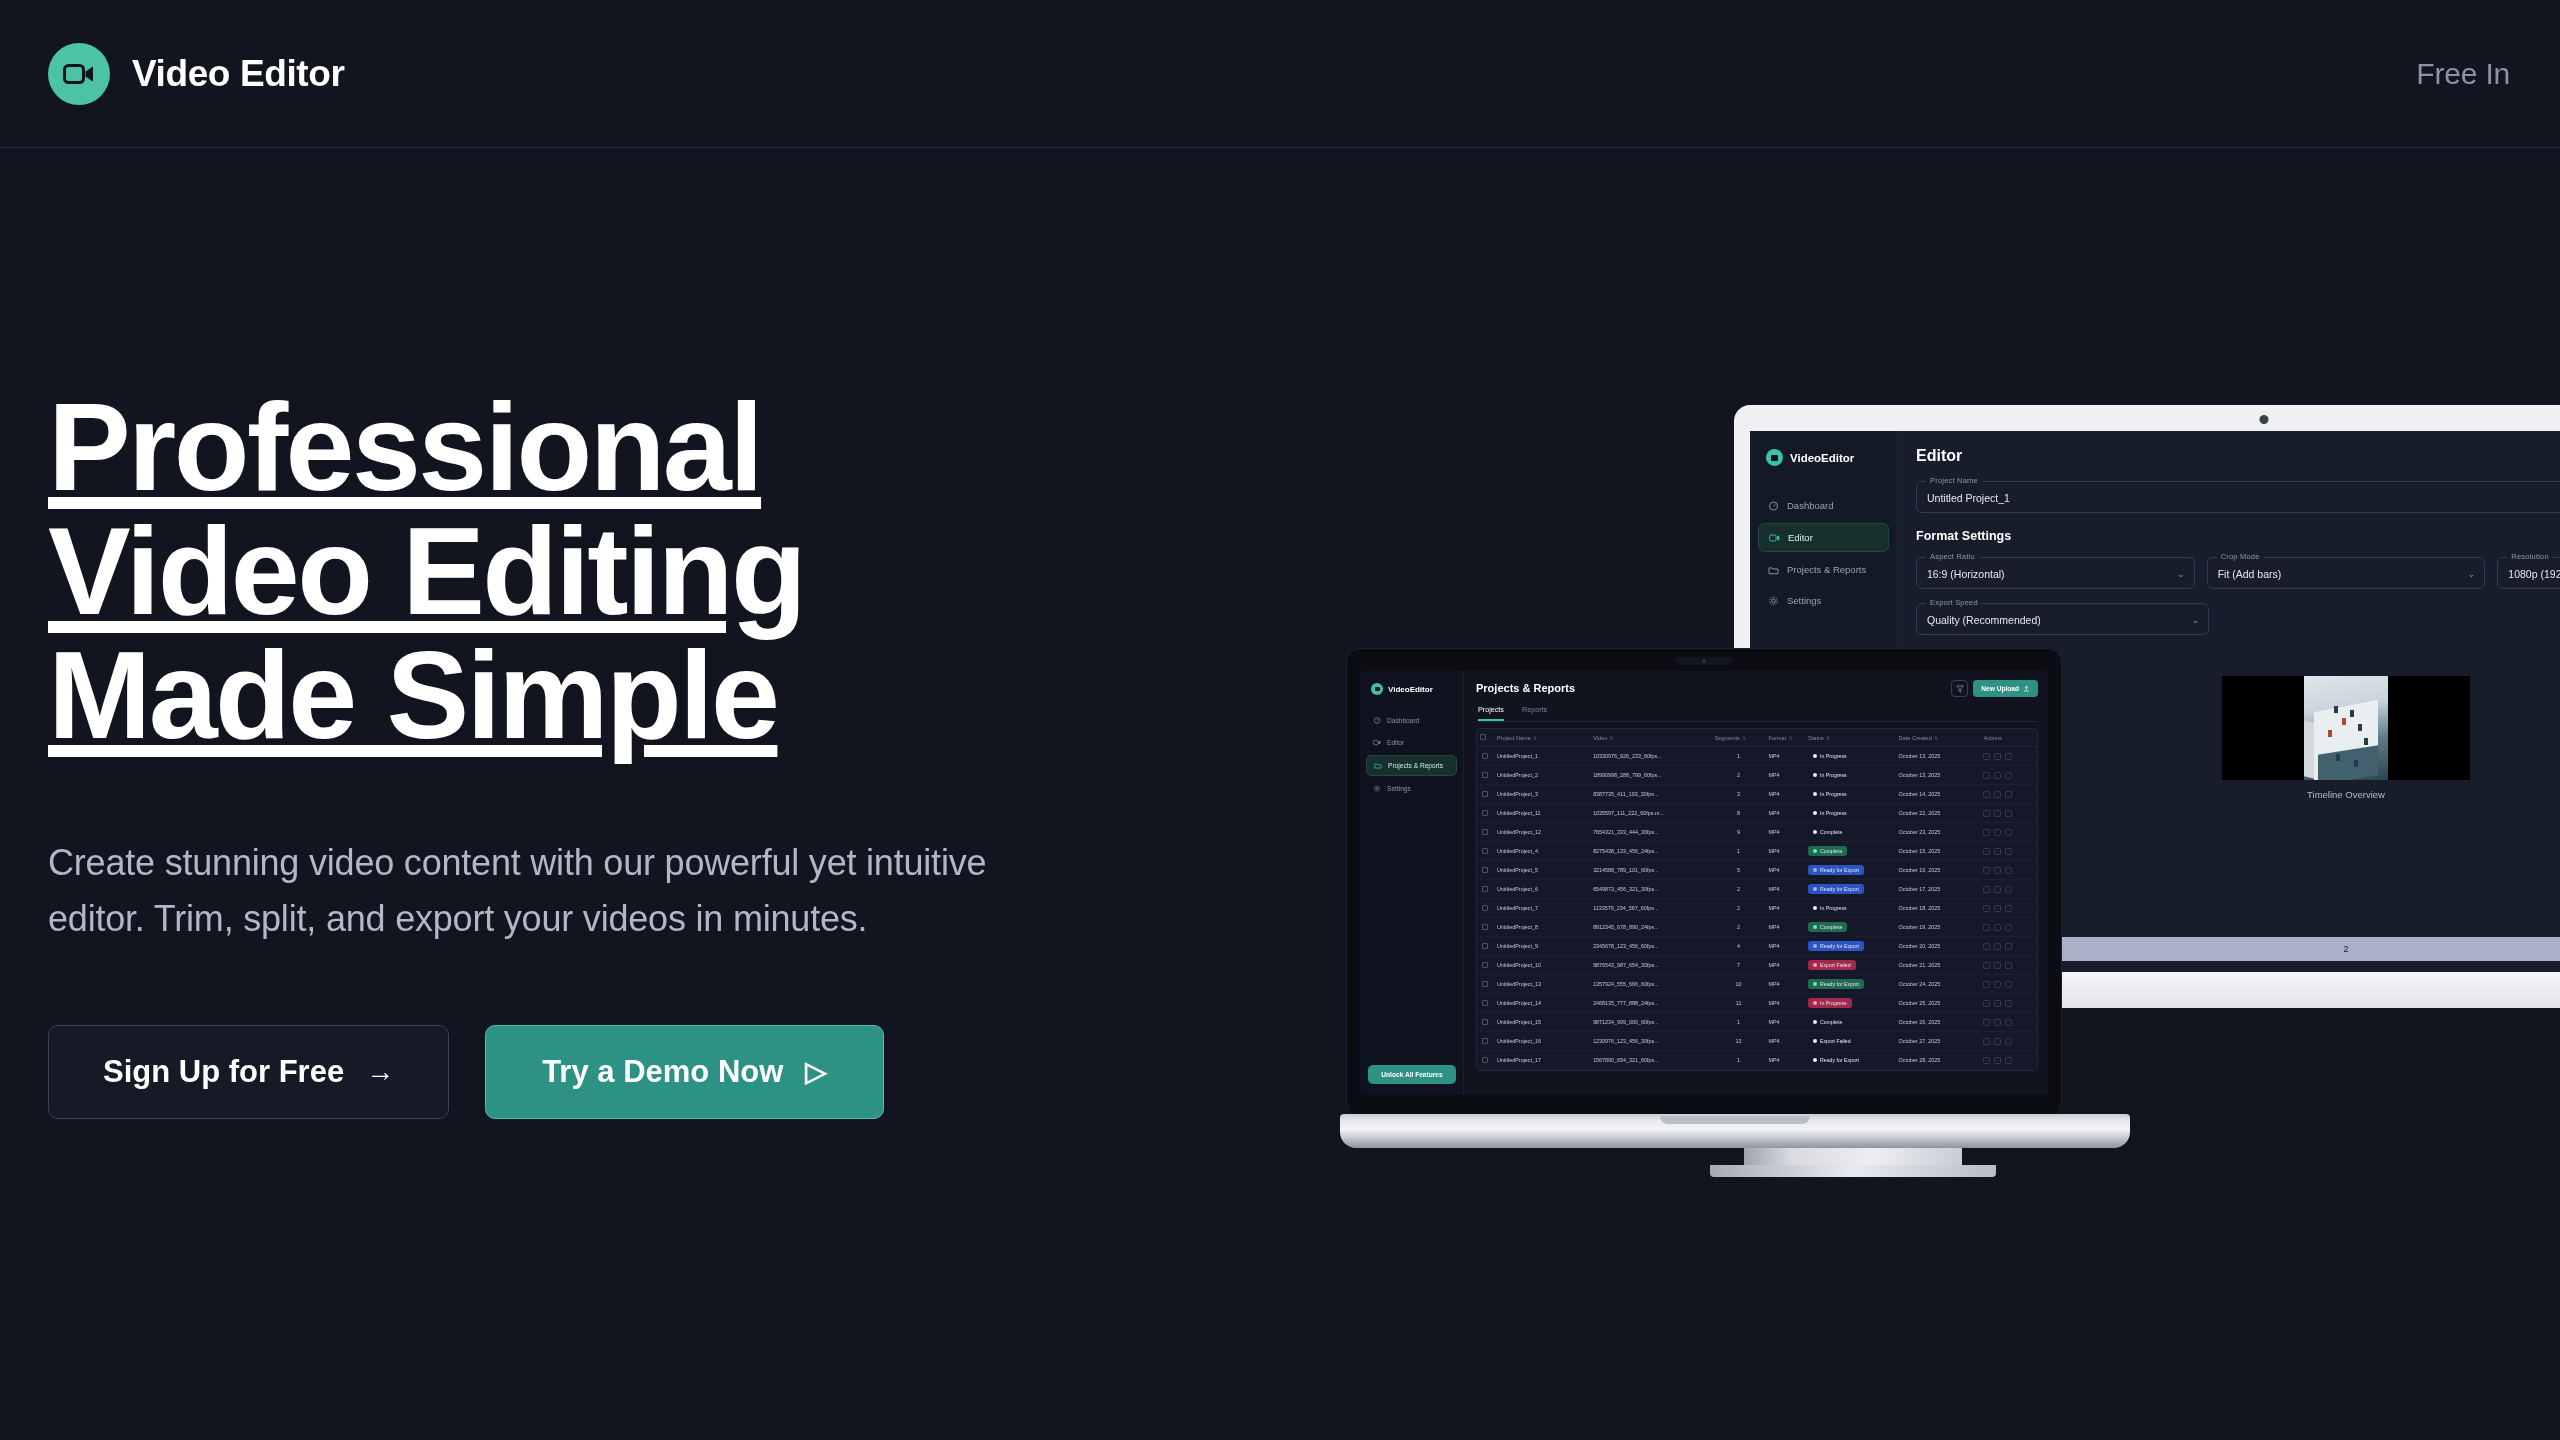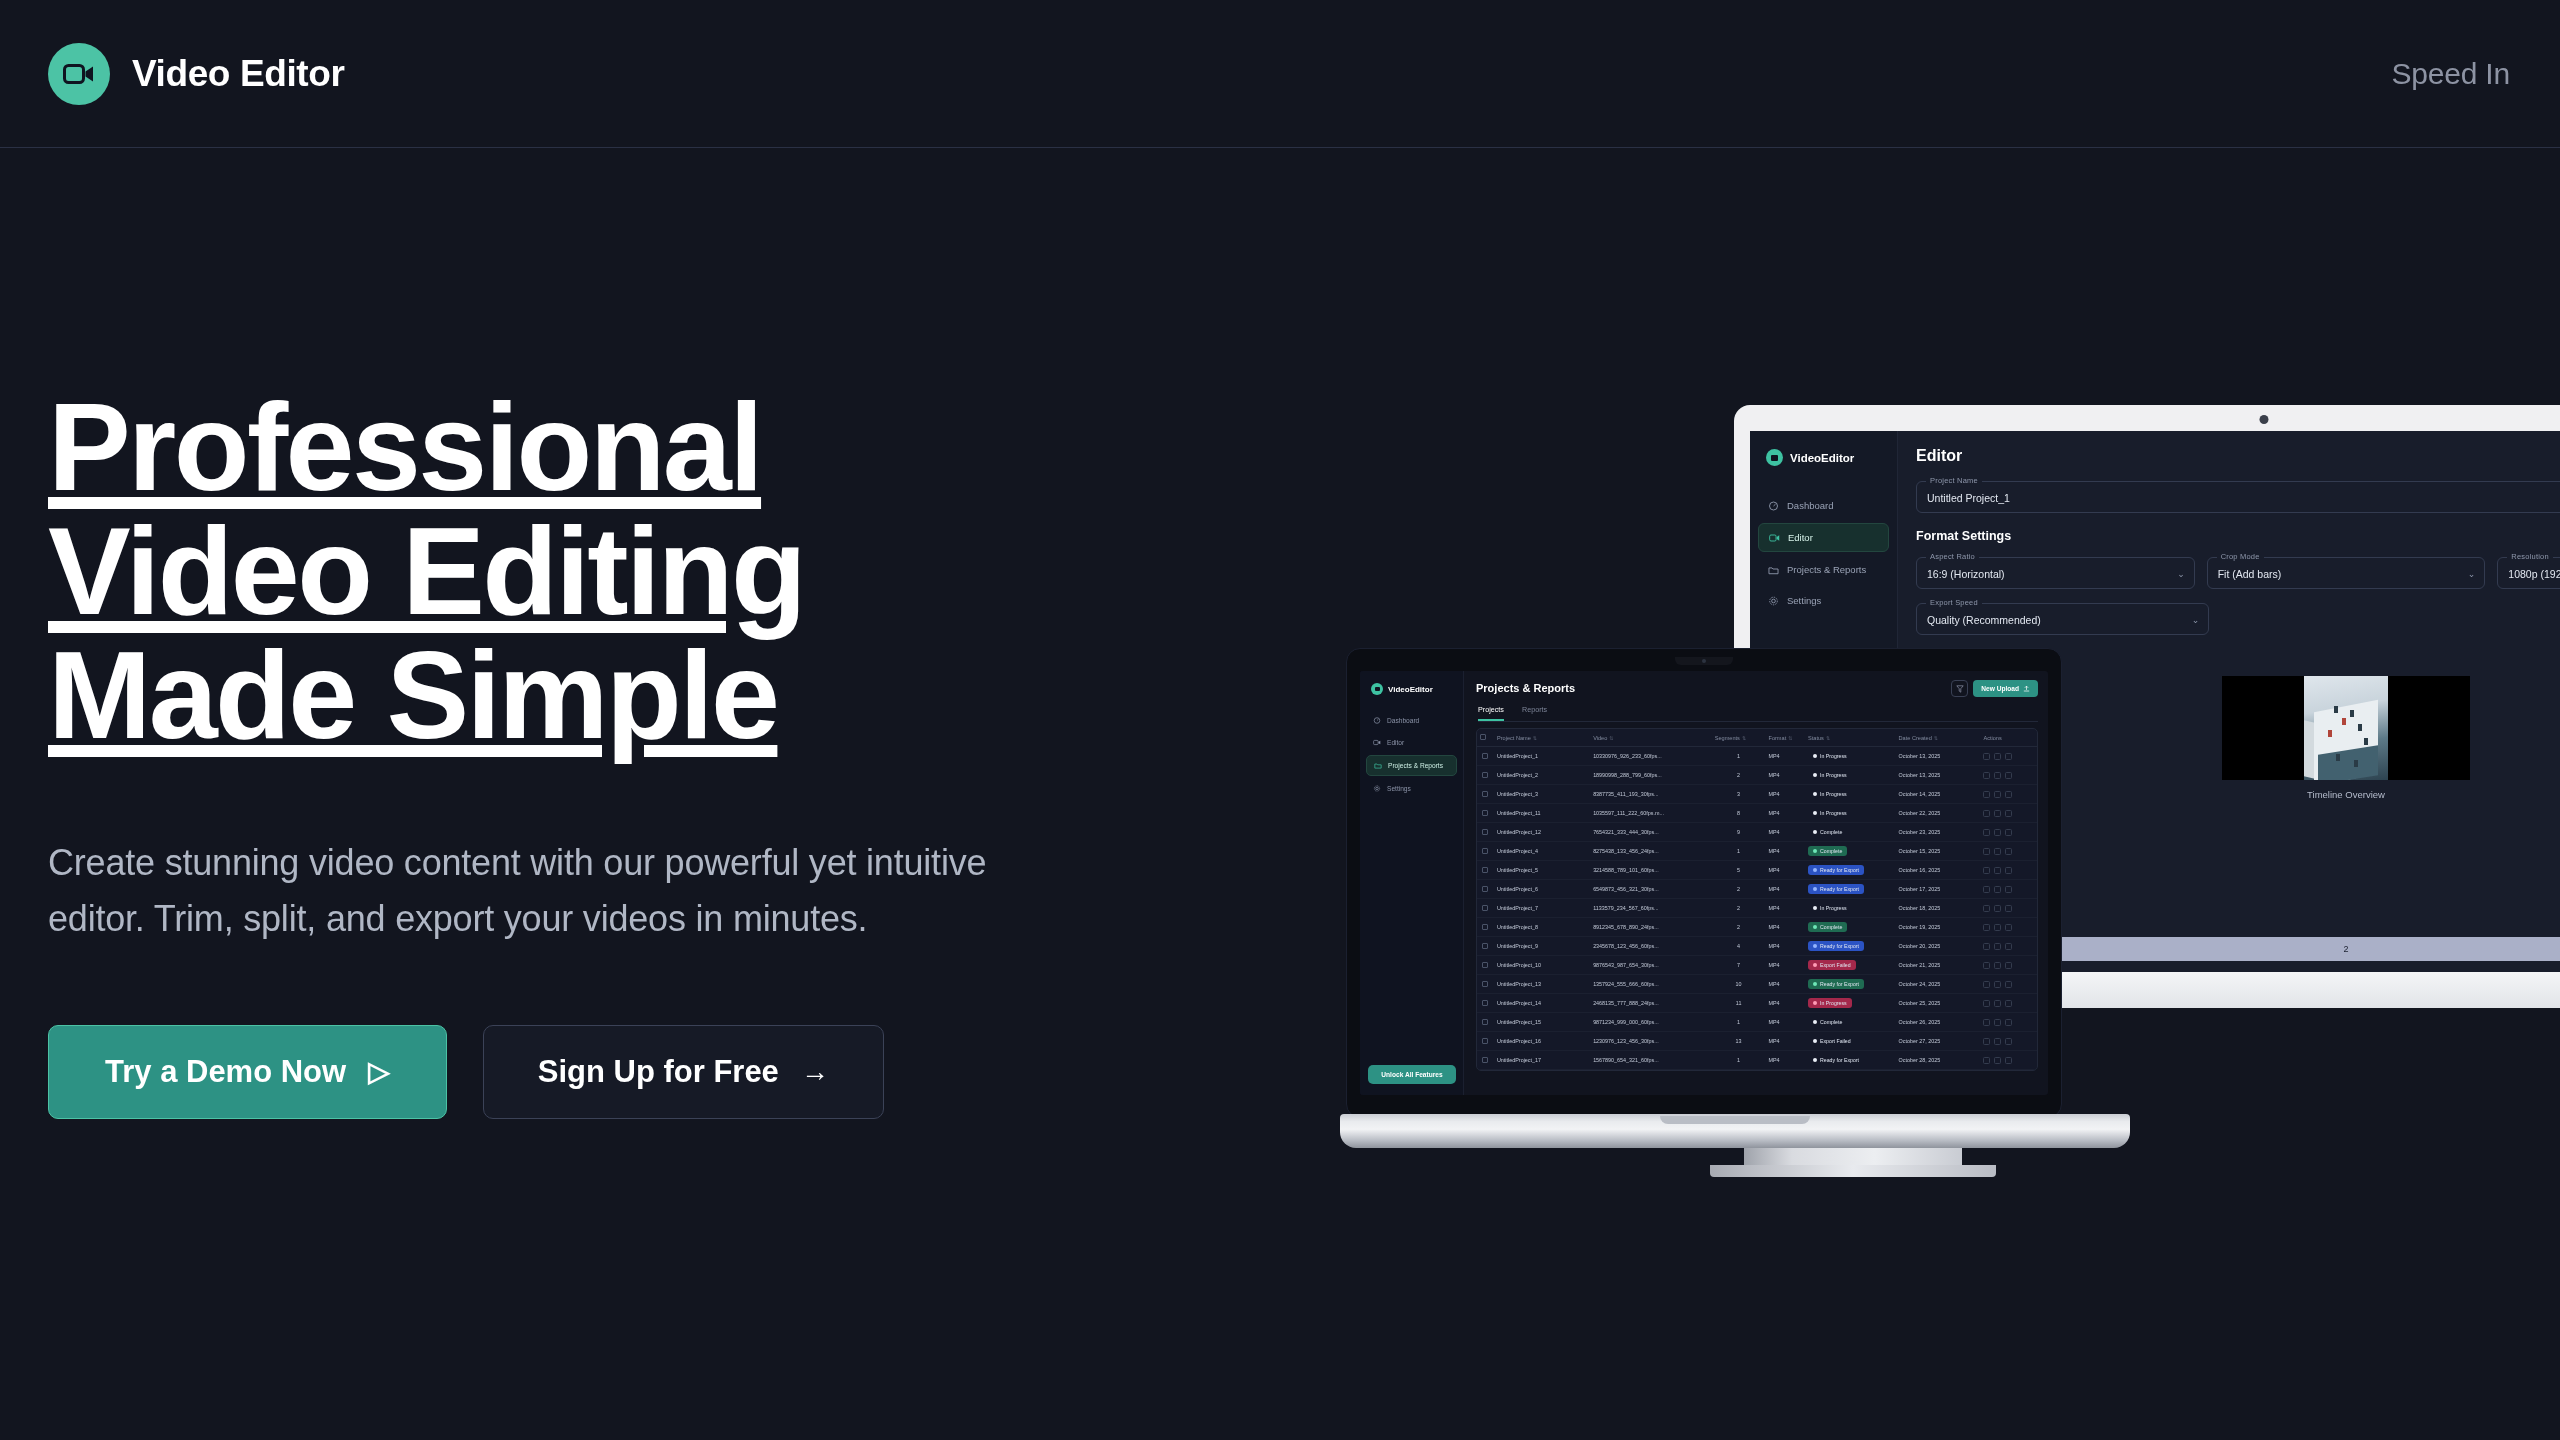--- a/index.html
+++ b/index.html
@@ -209,38 +209,38 @@
     <div class="brand">
       <div class="brand-badge">
         <svg width="32" height="22" viewBox="0 0 32 22" fill="none" aria-hidden="true">
           <rect x="1.5" y="2.5" width="19" height="17" rx="4" stroke="#0f1420" stroke-width="3"></rect>
           <path d="M22.5 8.5 L30 3.5 V18.5 L22.5 13.5 Z" fill="#0f1420"></path>
         </svg>
       </div>
       <span class="brand-name">Video Editor</span>
     </div>
     <div class="header-right">
-      <span class="signin-link">Speed In</span>
+      <span class="signin-link">Free In</span>
     </div>
   </div>
 
   <div class="hero-left">
     <h1 class="hero-title">Professional
 Video Editing
 Made Simple</h1>
     <p class="hero-sub">Create stunning video content with our powerful yet intuitive
 editor. Trim, split, and export your videos in minutes.</p>
     <div class="hero-ctas">
+      <div class="cta cta-secondary">
+        <span>Sign Up for Free</span>
+        <span class="cta-ic">→</span>
+      </div>
       <div class="cta cta-primary">
         <span>Try a Demo Now</span>
         <span class="cta-ic">▷</span>
-      </div>
-      <div class="cta cta-secondary">
-        <span>Sign Up for Free</span>
-        <span class="cta-ic">→</span>
       </div>
     </div>
   </div>
 
   <div class="mockups">
 
     <div class="monitor-neck"></div>
     <div class="monitor-foot"></div>
 
     <div class="monitor">

